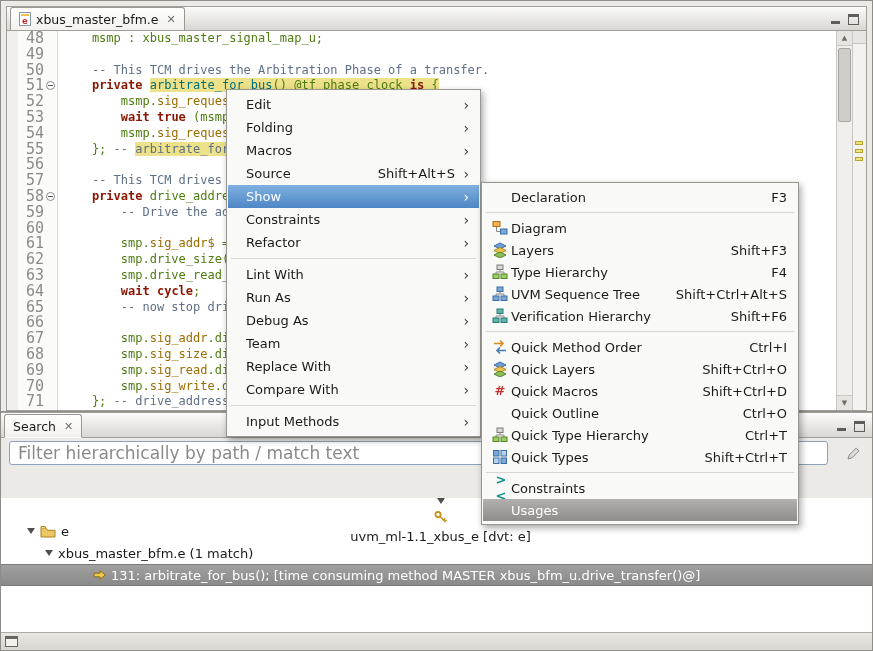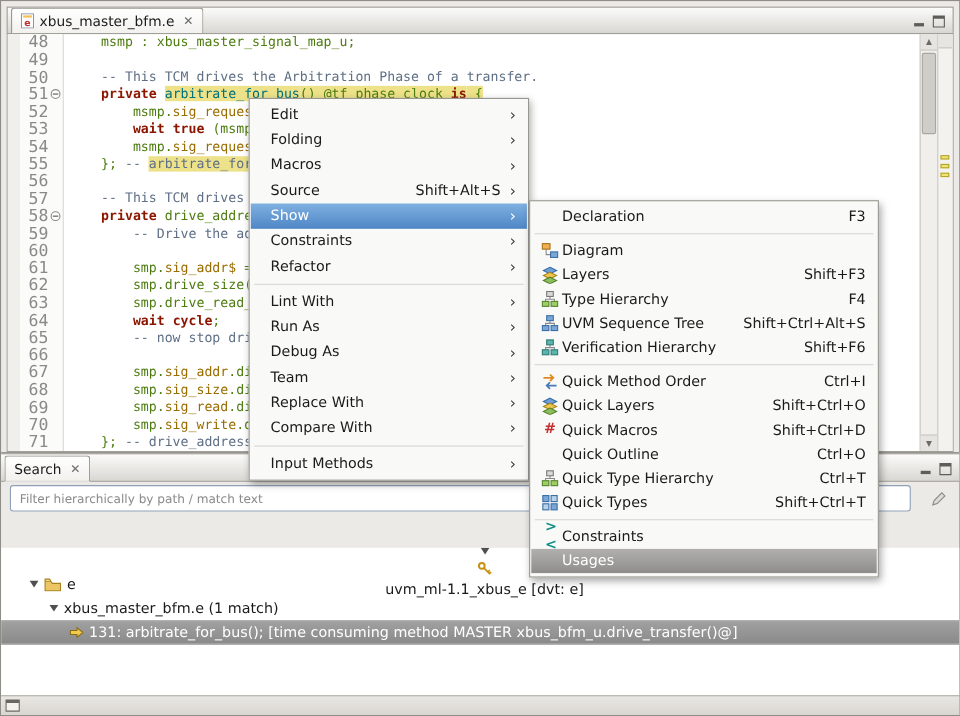--- a/index.html
+++ b/index.html
@@ -65,21 +65,21 @@
   .menu-sep{height:1px;background:#d8d6d2;margin:4px 3px;}
   .gi{display:inline-block;width:16px;text-align:center;font-weight:bold;font-size:13px;line-height:16px;}
 
   
   #panel{position:absolute;left:0;right:0;top:410px;bottom:0;background:#eceae6;border-top:1px solid #8f8d88;}
   #panel .tabbar{height:26px;border-left:none;border-right:none;}
   #criteria{margin:7px 8px 0 8px;display:flex;align-items:center;gap:6px;font-size:12.5px;color:#222;height:16px;white-space:nowrap;overflow:hidden;}
   .criteria-icon{flex:0 0 12px;width:12px;height:12px;background:#e8e6e2;border:1px solid #9a9a94;box-sizing:border-box;}
   #filter-row{margin:6px 44px 0 8px;position:relative;height:26px;}
   #filter-input{width:100%;height:24px;box-sizing:border-box;border:1px solid #8fa1b8;border-radius:3px;padding:0 8px;
-                font-size:11px;font-family:"DejaVu Sans",sans-serif;color:#333;background:#fff;}
+                font-size:17px;font-family:"DejaVu Sans",sans-serif;color:#333;background:#fff;}
   #filter-input::placeholder{color:#8a8a8a;}
   .filter-action{position:absolute;right:-34px;top:5px;width:16px;height:16px;}
   #tree{position:absolute;left:0;right:0;top:86px;bottom:18px;background:#fff;overflow:hidden;font-size:13px;color:#1a1a1a;}
   .tree-row{height:22px;display:flex;align-items:center;gap:5px;white-space:nowrap;}
   .tree-row.selrow{background:linear-gradient(#a0a0a0,#8a8a8a);border-top:1px solid #7c7c7c;border-bottom:1px solid #7c7c7c;
                    color:#fff;height:20px;}
   .twisty{width:0;height:0;border-left:4px solid transparent;border-right:4px solid transparent;border-top:6px solid #4f4f4f;flex:0 0 auto;}
   .ticon{flex:0 0 auto;display:flex;align-items:center;}
   #bottom-strip{position:absolute;left:0;right:0;bottom:0;height:18px;background:linear-gradient(#e9e7e3,#d9d6d1);
                 border-top:1px solid #aeaca7;display:flex;align-items:center;padding-left:4px;box-sizing:border-box;}
@@ -514,21 +514,21 @@
               <path d="M1 3.5 h5.2 l1.3 1.8 H15 V12 H1z" fill="#ecc565" stroke="#a8831e"></path>
               <path d="M1 3.5 V1.5 h4.2 l1 2" fill="#f4d98c" stroke="#a8831e"></path>
             </svg>
           </span>
           <span>e</span>
         </div>
         <div class="tree-row" style="padding-left: 44px;">
           <span class="twisty"></span>
           <span>xbus_master_bfm.e (1 match)</span>
         </div>
-        <div class="tree-row selrow" style="padding-left: 62px;">
+        <div class="tree-row selrow" style="padding-left: 92px;">
           <span class="ticon">
             <svg width="13" height="12" viewBox="0 0 13 12">
               <path d="M1 4.2 H7 V1.6 L12.3 6 7 10.4 V7.8 H1z" fill="#f4ca4a" stroke="#8a6d1a"></path>
             </svg>
           </span>
           <span>131: arbitrate_for_bus();  [time consuming method MASTER xbus_bfm_u.drive_transfer()@]</span>
         </div>
       </div>
     <div id="bottom-strip">
       <span class="fastview-icon"></span>

